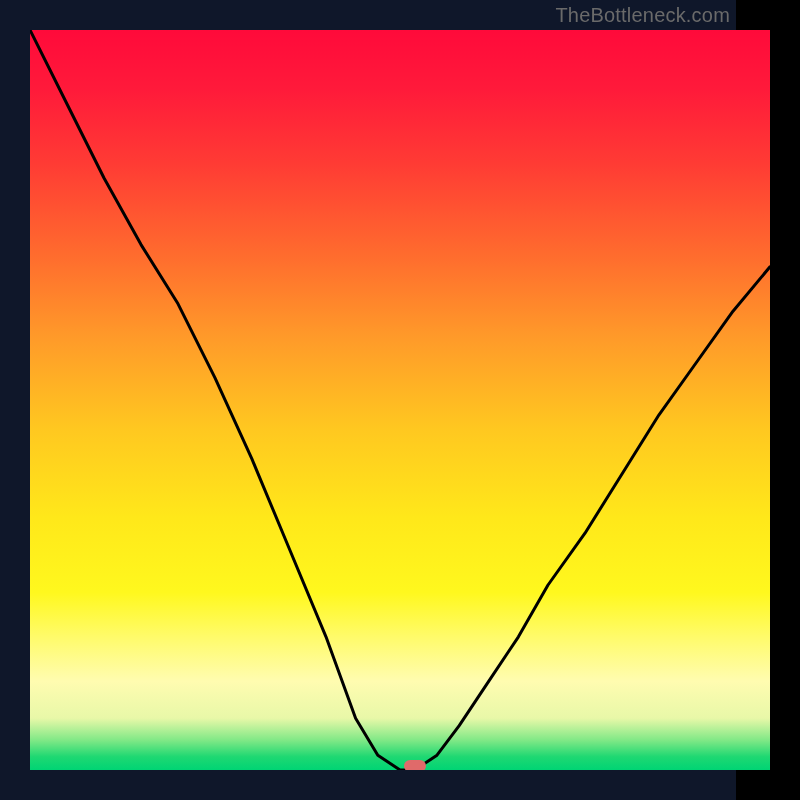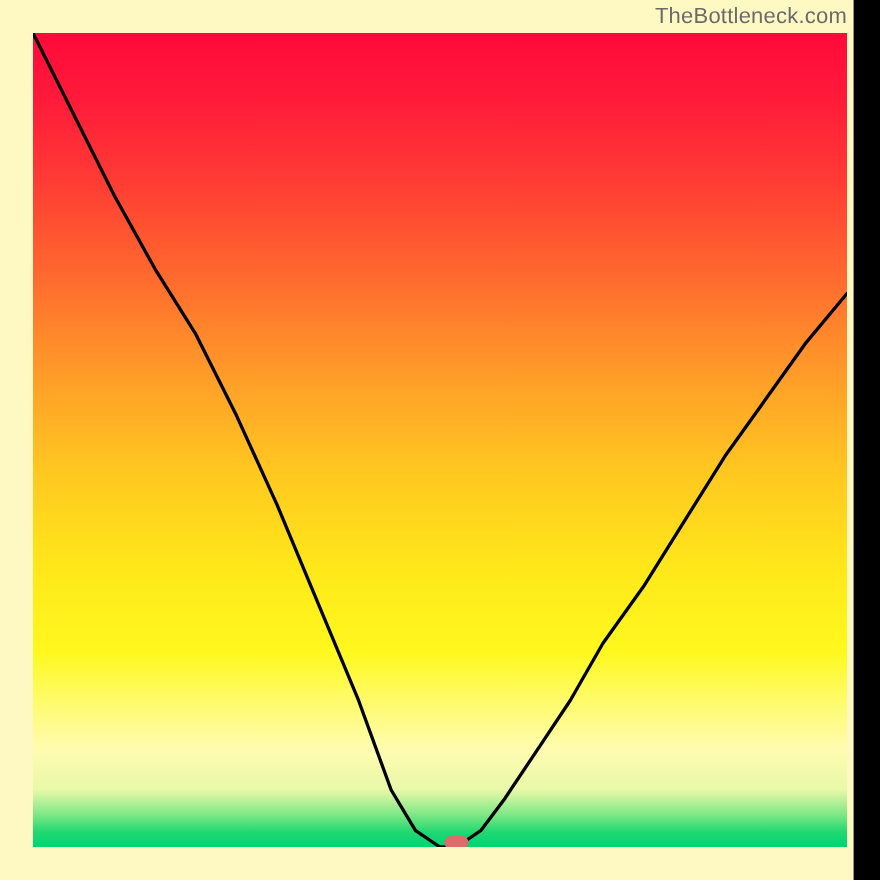--- a/index.html
+++ b/index.html
@@ -8,22 +8,21 @@
     width: 800px;
     height: 800px;
     background: #000;
     overflow: hidden;
     font-family: Arial, Helvetica, sans-serif;
   }
   .frame {
     position: relative;
     width: 736px;
     height: 800px;
-    background: #fef9c3;
-    padding-left: 40px;
+    background: #0f172a;
   }
   .plot-area {
     position: absolute;
     left: 30px;
     top: 30px;
     width: 740px;
     height: 740px;
     overflow: hidden;
   }
   .gradient {

